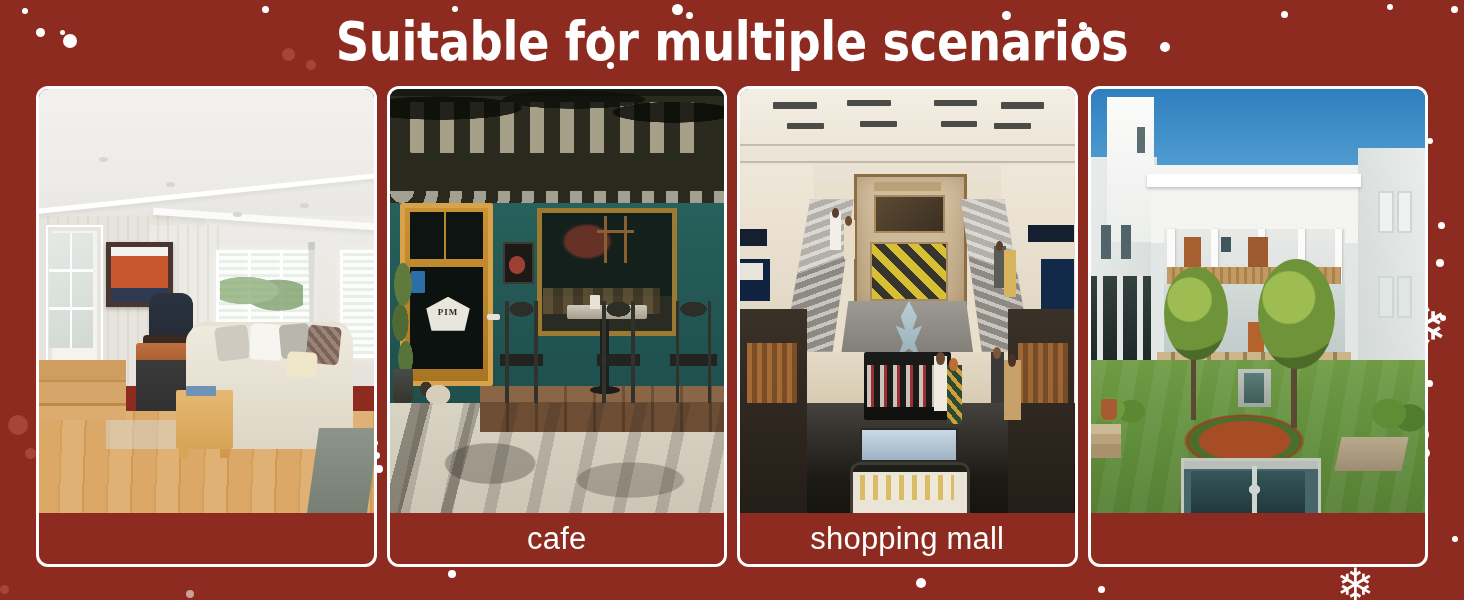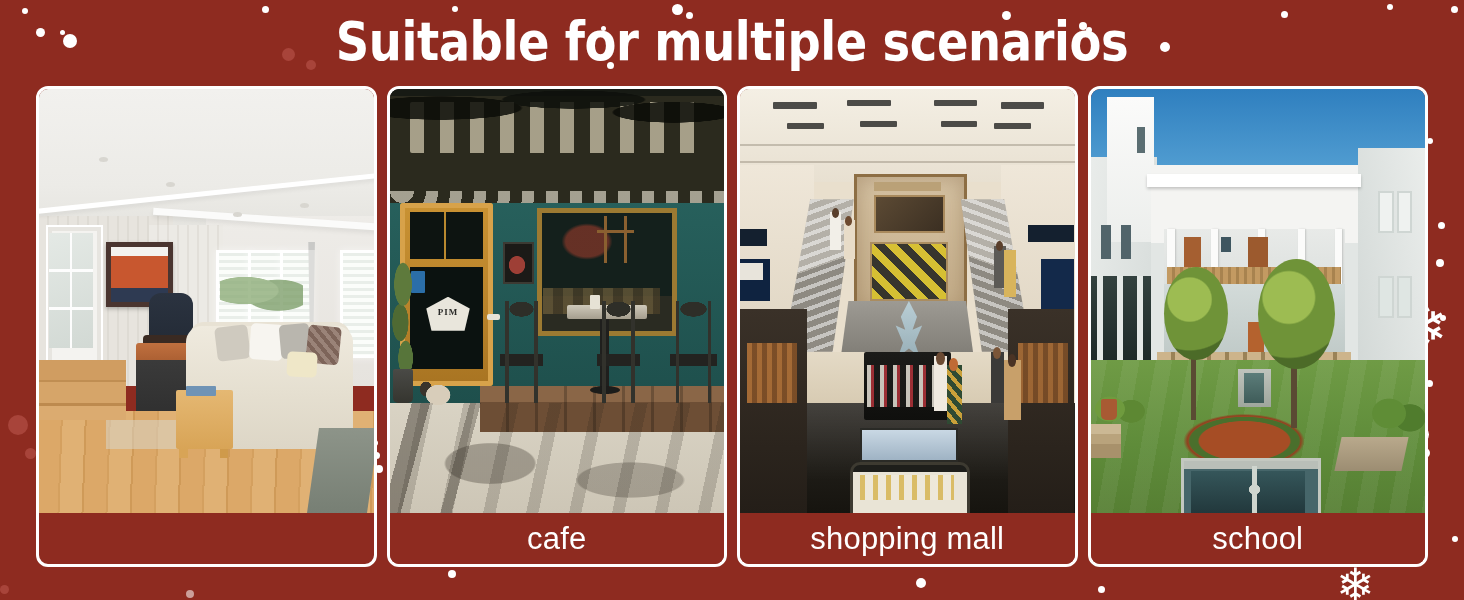--- a/index.html
+++ b/index.html
@@ -638,17 +638,16 @@
         <div class="layer sch-stepsL"></div>
         <div class="layer sch-potL"></div>
         <div class="layer sch-trunk1"></div>
         <div class="layer sch-trunk2"></div>
         <div class="layer sch-tree sch-t1"></div>
         <div class="layer sch-tree sch-t2"></div>
         <div class="layer sch-pool"></div>
         <div class="layer sch-poolwater"></div>
         <div class="layer sch-fount"></div>
       </div>
-      <div class="cap">school</div>
     </div>
 
   </div>
 </div>
 
 </body></html>

